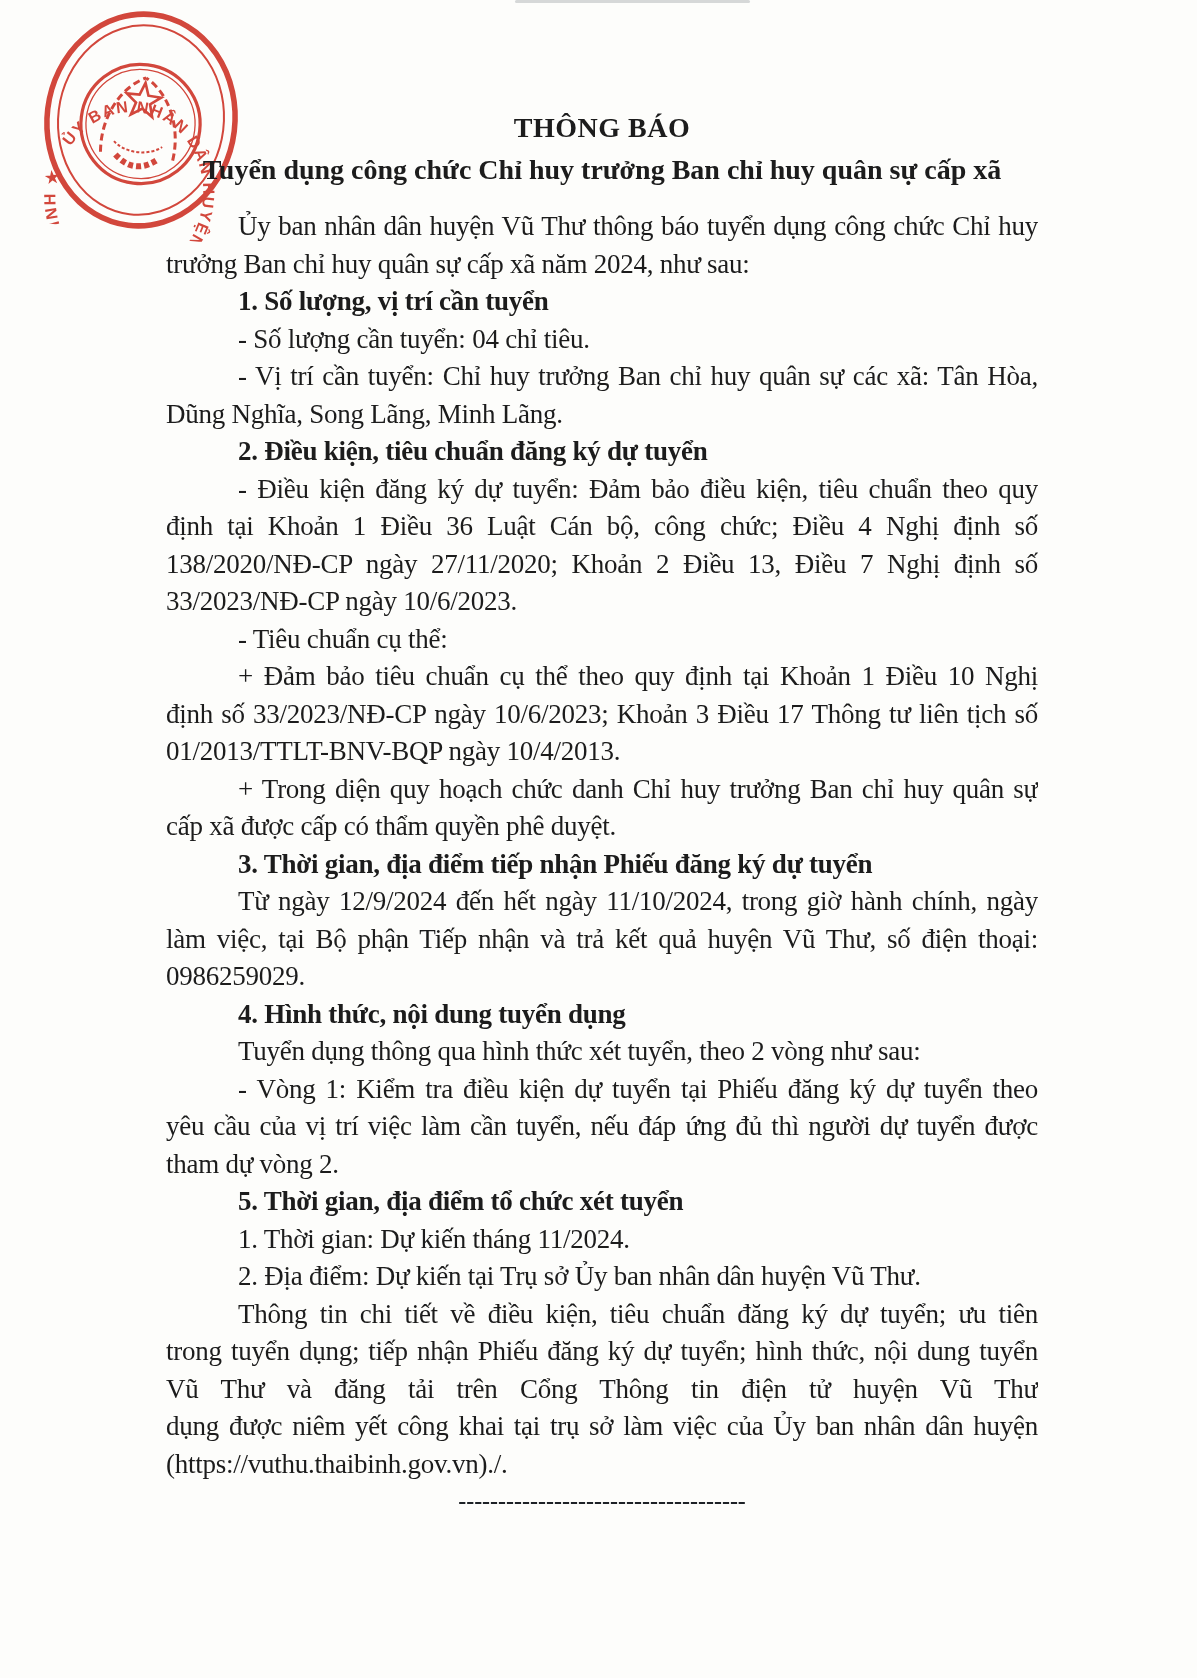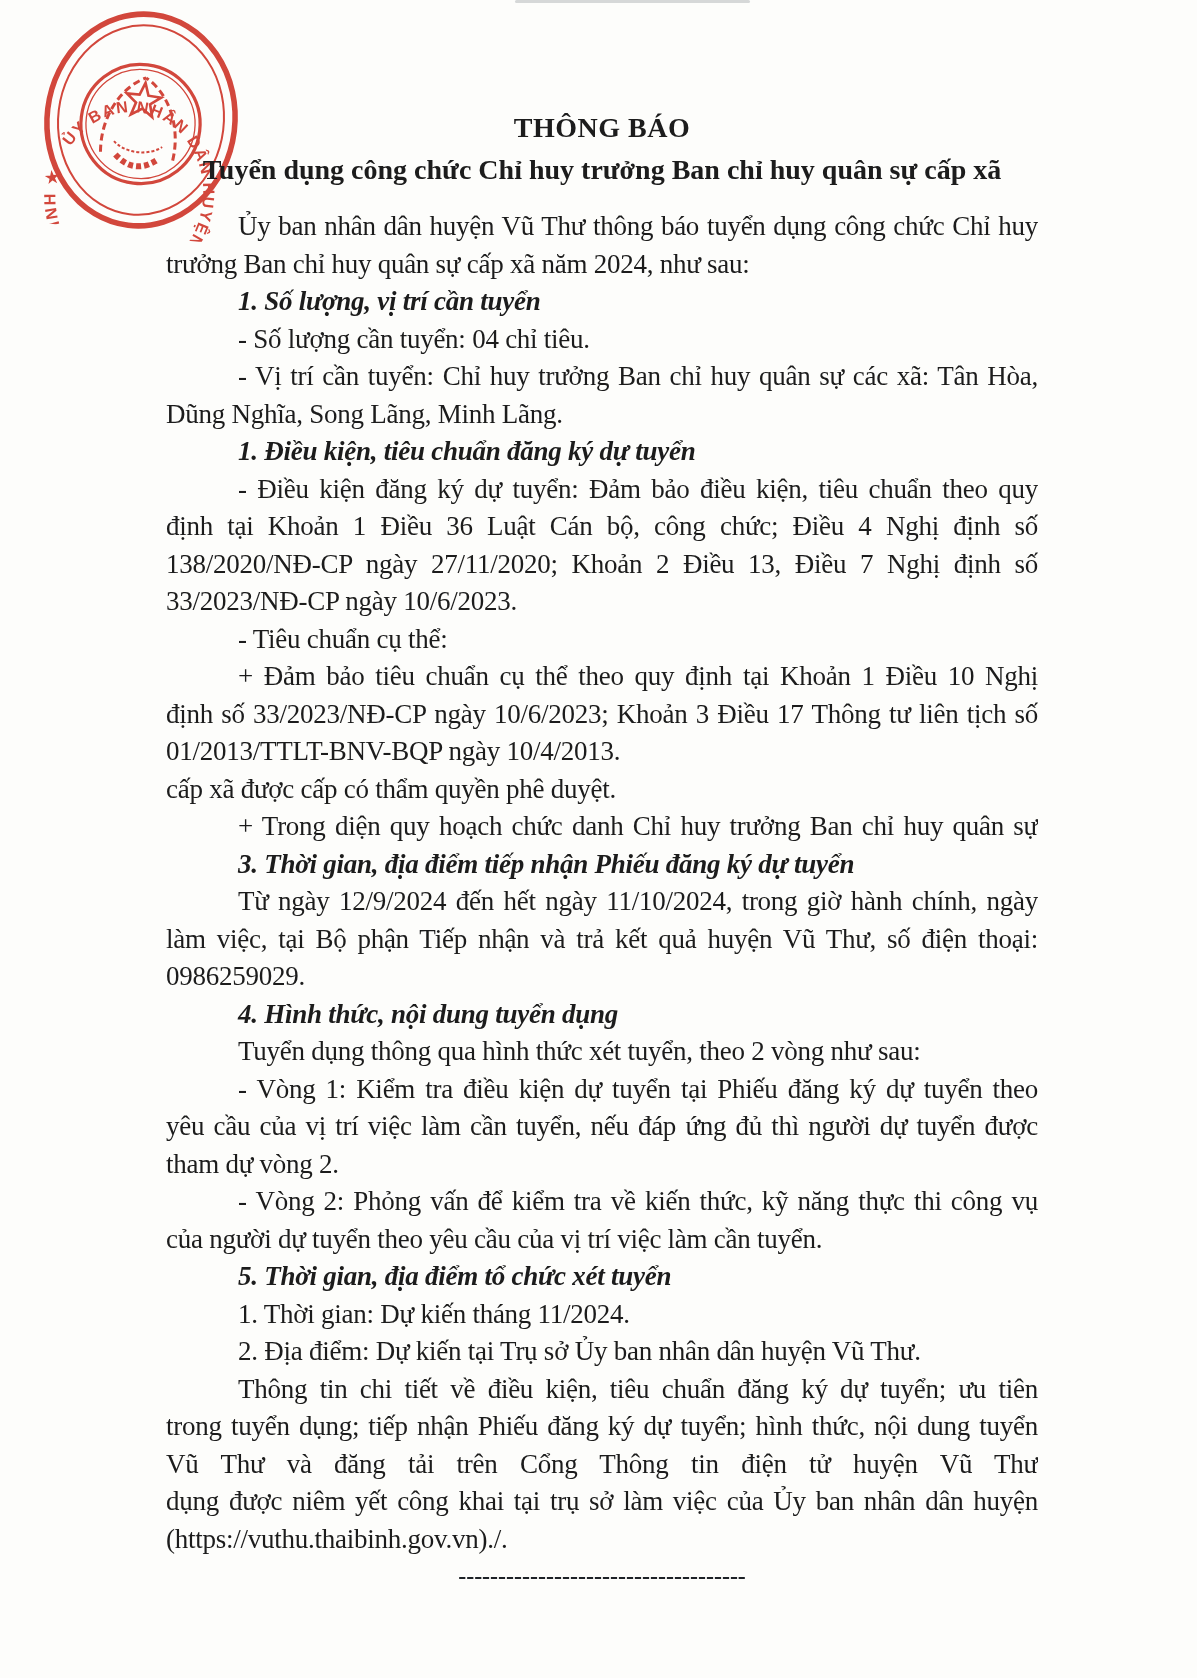--- a/index.html
+++ b/index.html
@@ -61,21 +61,21 @@
     line-height: 37.5px;
     height: 37.5px;
     letter-spacing: -0.25px;
     text-align: justify;
     text-align-last: left;
     white-space: normal;
     overflow: hidden;
   }
   .line.full { text-align-last: justify; }
   .line.indent { padding-left: 72px; }
-  .para.heading .line { font-weight: bold; text-align-last: left; font-style: italic; }
+  .para.heading .line { font-weight: bold; text-align-last: left; }
   .separator {
     margin-top: 4px;
     text-align: center;
     font-weight: bold;
     font-size: 24px;
     line-height: 28px;
     letter-spacing: 0px;
     color: #1d2126;
   }
 </style>
@@ -120,62 +120,58 @@
           <div class="line indent">1. Số lượng, vị trí cần tuyển</div>
         </div>
         <div class="para body">
           <div class="line indent">- Số lượng cần tuyển: 04 chỉ tiêu.</div>
         </div>
         <div class="para body">
           <div class="line indent full">- Vị trí cần tuyển: Chỉ huy trưởng Ban chỉ huy quân sự các xã: Tân Hòa,</div>
           <div class="line">Dũng Nghĩa, Song Lãng, Minh Lãng.</div>
         </div>
         <div class="para heading">
-          <div class="line indent">1. Điều kiện, tiêu chuẩn đăng ký dự tuyển</div>
+          <div class="line indent">2. Điều kiện, tiêu chuẩn đăng ký dự tuyển</div>
         </div>
         <div class="para body">
           <div class="line indent full">- Điều kiện đăng ký dự tuyển: Đảm bảo điều kiện, tiêu chuẩn theo quy</div>
           <div class="line full">định tại Khoản 1 Điều 36 Luật Cán bộ, công chức; Điều 4 Nghị định số</div>
           <div class="line full">138/2020/NĐ-CP ngày 27/11/2020; Khoản 2 Điều 13, Điều 7 Nghị định số</div>
           <div class="line">33/2023/NĐ-CP ngày 10/6/2023.</div>
         </div>
         <div class="para body">
           <div class="line indent">- Tiêu chuẩn cụ thể:</div>
         </div>
         <div class="para body">
           <div class="line indent full">+ Đảm bảo tiêu chuẩn cụ thể theo quy định tại Khoản 1 Điều 10 Nghị</div>
           <div class="line full">định số 33/2023/NĐ-CP ngày 10/6/2023; Khoản 3 Điều 17 Thông tư liên tịch số</div>
           <div class="line">01/2013/TTLT-BNV-BQP ngày 10/4/2013.</div>
         </div>
         <div class="para body">
+          <div class="line indent full">+ Trong diện quy hoạch chức danh Chỉ huy trưởng Ban chỉ huy quân sự</div>
           <div class="line">cấp xã được cấp có thẩm quyền phê duyệt.</div>
-          <div class="line indent full">+ Trong diện quy hoạch chức danh Chỉ huy trưởng Ban chỉ huy quân sự</div>
         </div>
         <div class="para heading">
           <div class="line indent">3. Thời gian, địa điểm tiếp nhận Phiếu đăng ký dự tuyển</div>
         </div>
         <div class="para body">
           <div class="line indent full">Từ ngày 12/9/2024 đến hết ngày 11/10/2024, trong giờ hành chính, ngày</div>
           <div class="line full">làm việc, tại Bộ phận Tiếp nhận và trả kết quả huyện Vũ Thư, số điện thoại:</div>
           <div class="line">0986259029.</div>
         </div>
         <div class="para heading">
           <div class="line indent">4. Hình thức, nội dung tuyển dụng</div>
         </div>
         <div class="para body">
           <div class="line indent">Tuyển dụng thông qua hình thức xét tuyển, theo 2 vòng như sau:</div>
         </div>
         <div class="para body">
           <div class="line indent full">- Vòng 1: Kiểm tra điều kiện dự tuyển tại Phiếu đăng ký dự tuyển theo</div>
           <div class="line full">yêu cầu của vị trí việc làm cần tuyển, nếu đáp ứng đủ thì người dự tuyển được</div>
           <div class="line">tham dự vòng 2.</div>
-        </div>
-        <div class="para body">
-          <div class="line indent full">- Vòng 2: Phỏng vấn để kiểm tra về kiến thức, kỹ năng thực thi công vụ</div>
-          <div class="line">của người dự tuyển theo yêu cầu của vị trí việc làm cần tuyển.</div>
         </div>
         <div class="para heading">
           <div class="line indent">5. Thời gian, địa điểm tổ chức xét tuyển</div>
         </div>
         <div class="para body">
           <div class="line indent">1. Thời gian: Dự kiến tháng 11/2024.</div>
         </div>
         <div class="para body">
           <div class="line indent">2. Địa điểm: Dự kiến tại Trụ sở Ủy ban nhân dân huyện Vũ Thư.</div>
         </div>

